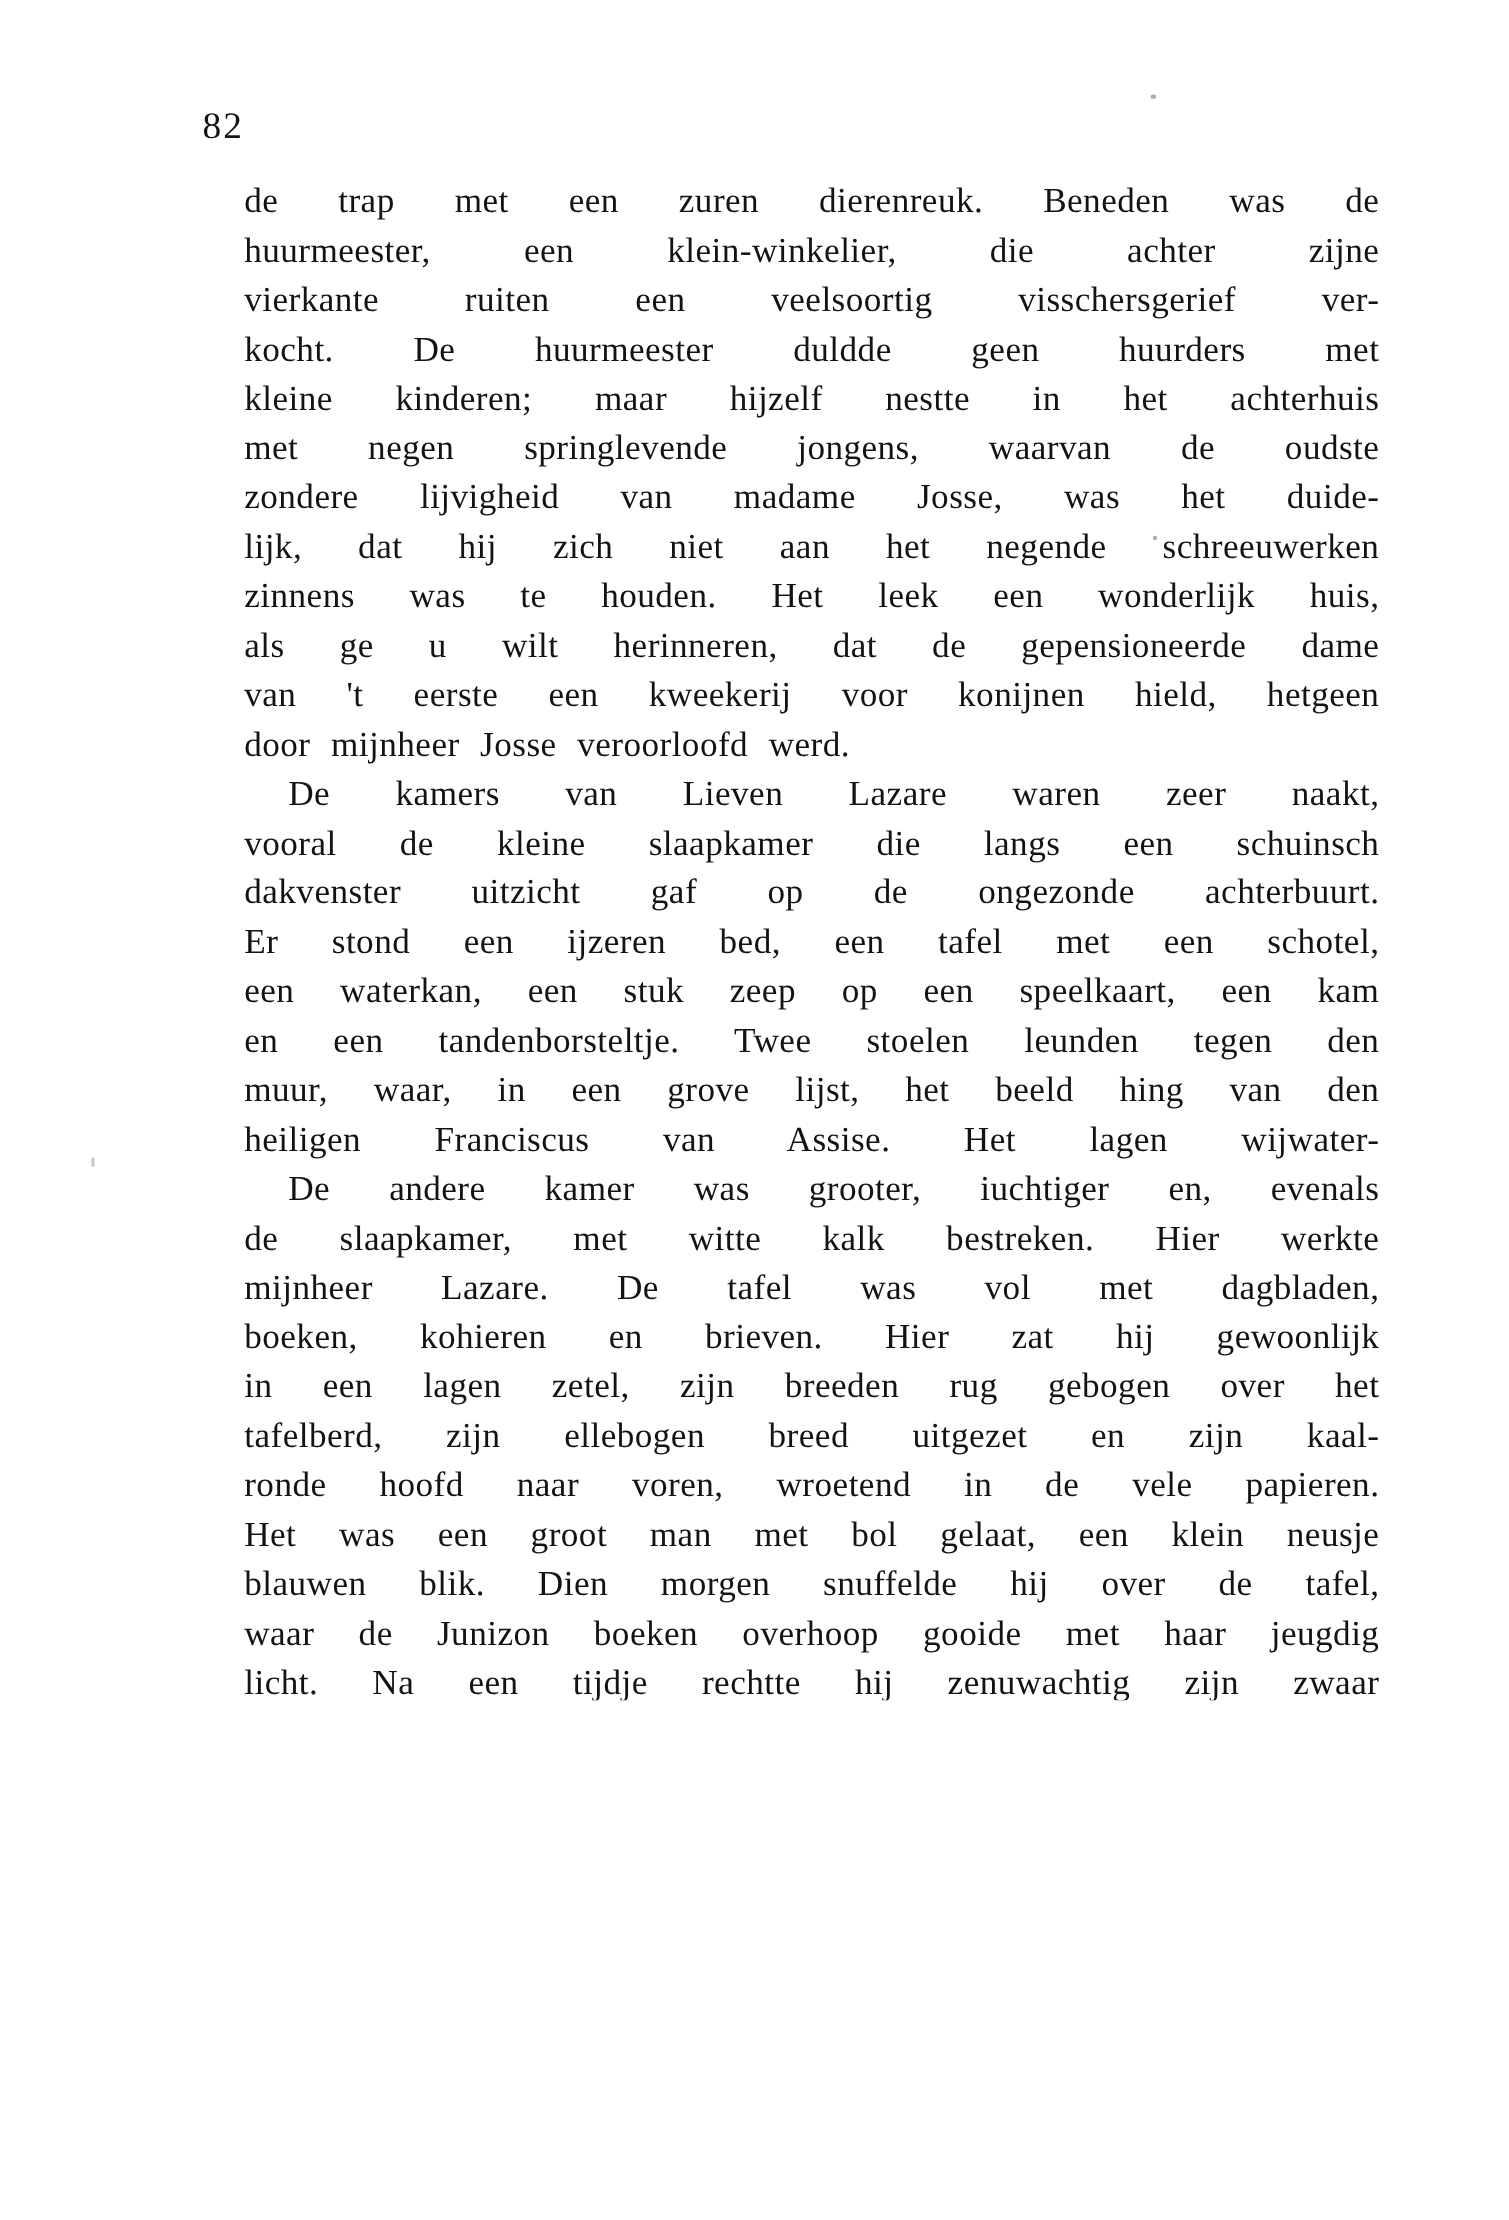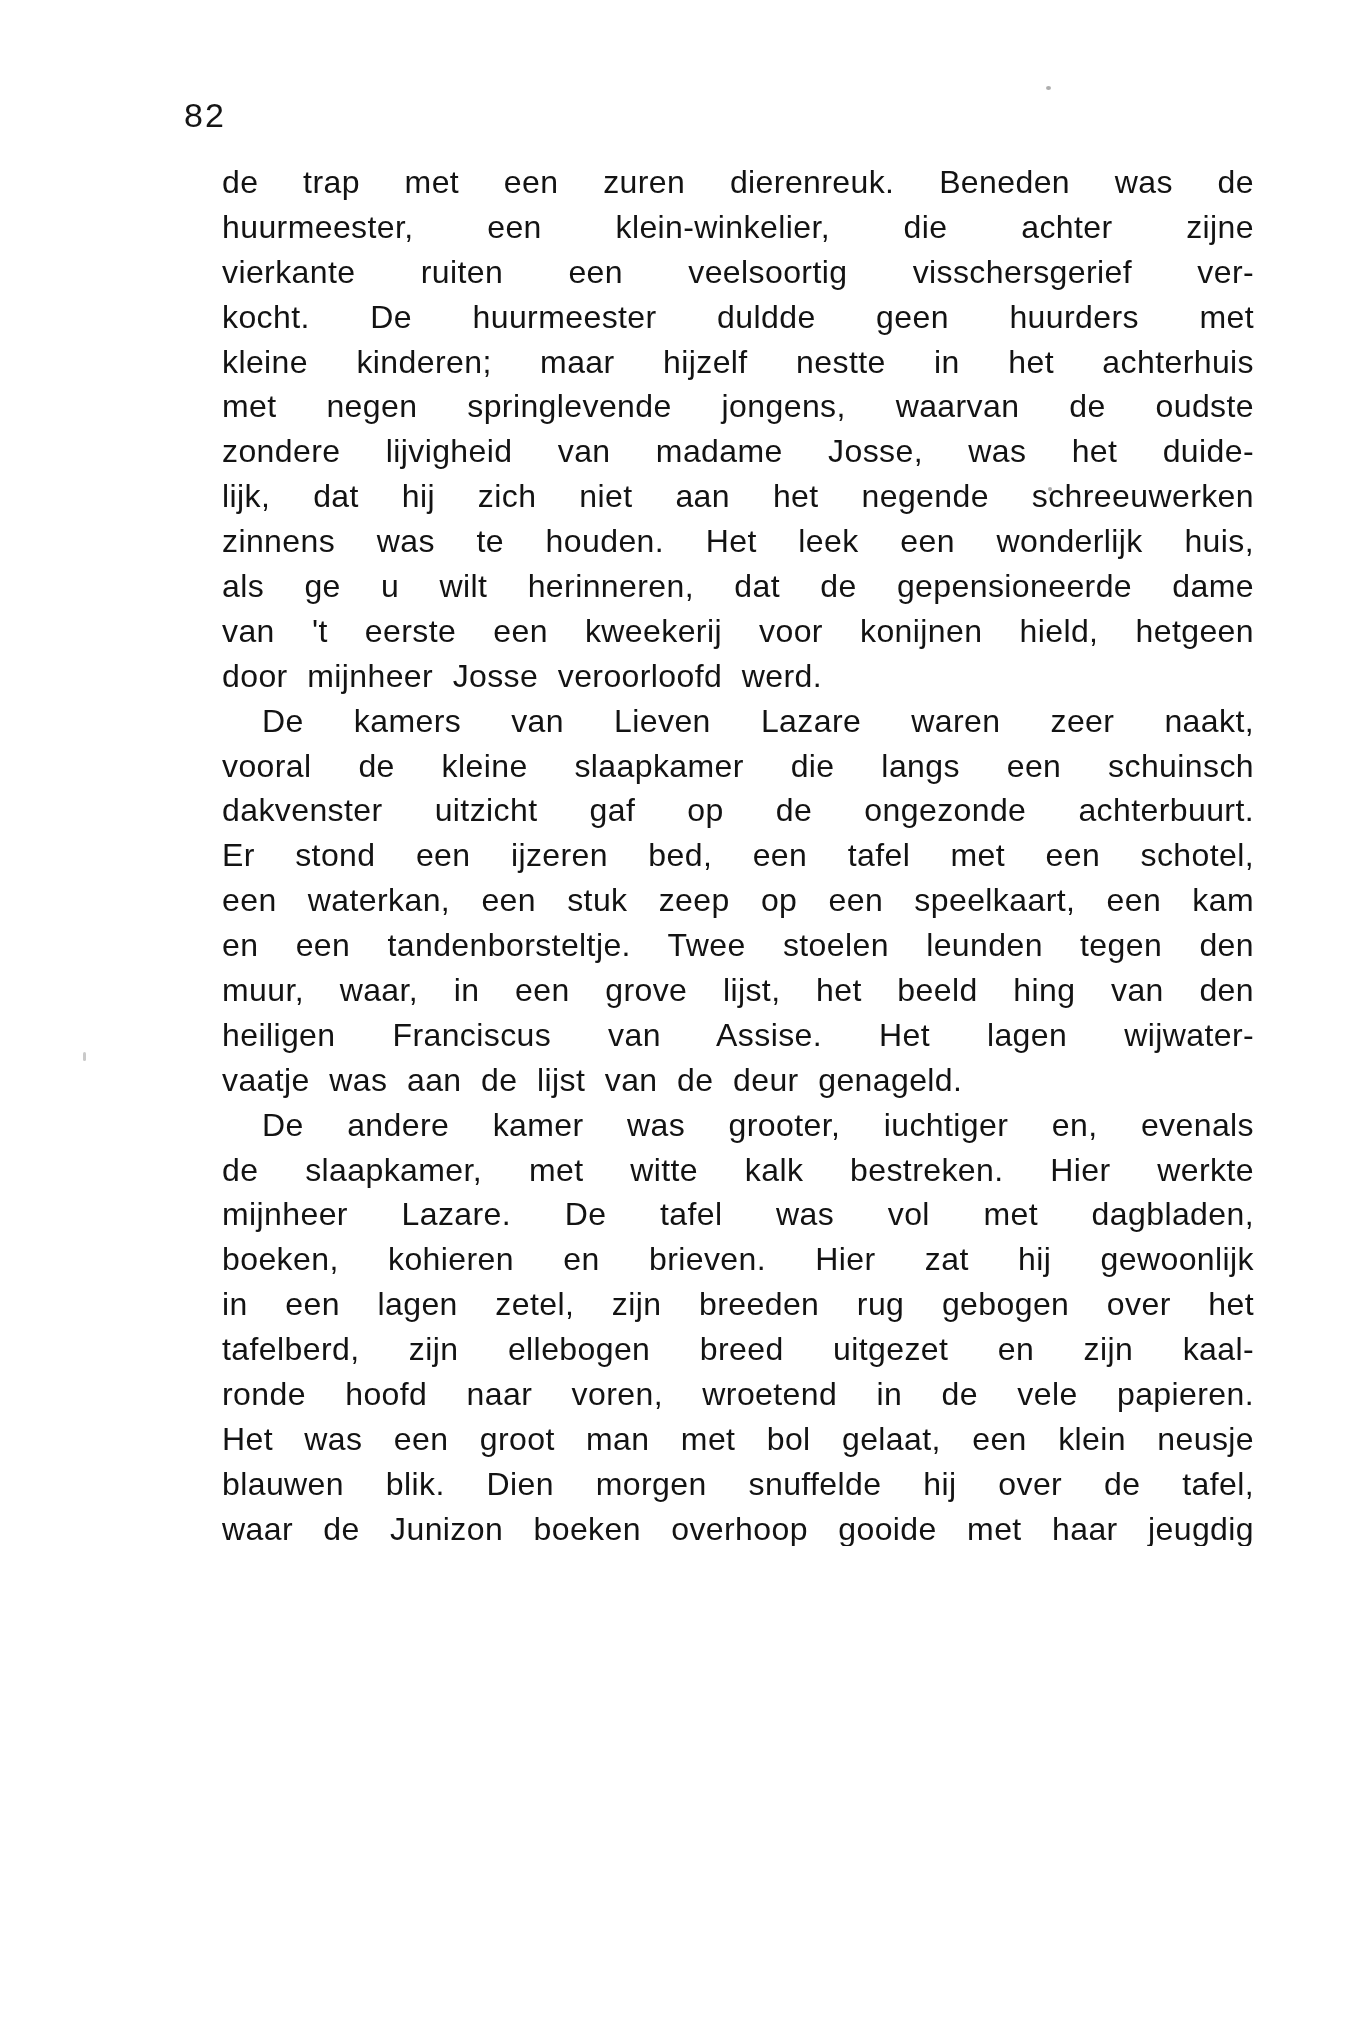--- a/index.html
+++ b/index.html
@@ -6,21 +6,21 @@
     margin: 0;
     padding: 0;
     background: #ffffff;
   }
   .page {
     position: relative;
     width: 1372px;
     height: 1546px;
     background: #ffffff;
     overflow: hidden;
-    font-family: Liberation Sans, sans-serif;
+    font-family: Liberation Serif, serif;
     color: #111111;
   }
   .page-number {
     position: absolute;
     left: 184px;
     top: 96px;
     font-size: 34px;
     letter-spacing: 2px;
     color: #151515;
   }
@@ -77,21 +77,20 @@
       <div class="line">van 't eerste een kweekerij voor konijnen hield, hetgeen</div>
       <div class="line last">door mijnheer Josse veroorloofd werd.</div>
       <div class="line indent">De kamers van Lieven Lazare waren zeer naakt,</div>
       <div class="line">vooral de kleine slaapkamer die langs een schuinsch</div>
       <div class="line">dakvenster uitzicht gaf op de ongezonde achterbuurt.</div>
       <div class="line">Er stond een ijzeren bed, een tafel met een schotel,</div>
       <div class="line">een waterkan, een stuk zeep op een speelkaart, een kam</div>
       <div class="line">en een tandenborsteltje. Twee stoelen leunden tegen den</div>
       <div class="line">muur, waar, in een grove lijst, het beeld hing van den</div>
       <div class="line">heiligen Franciscus van Assise. Het lagen wijwater-</div>
-      <div class="line last">vaatje was aan de lijst van de deur genageld.</div>
       <div class="line indent">De andere kamer was grooter, iuchtiger en, evenals</div>
       <div class="line">de slaapkamer, met witte kalk bestreken. Hier werkte</div>
       <div class="line">mijnheer Lazare. De tafel was vol met dagbladen,</div>
       <div class="line">boeken, kohieren en brieven. Hier zat hij gewoonlijk</div>
       <div class="line">in een lagen zetel, zijn breeden rug gebogen over het</div>
       <div class="line">tafelberd, zijn ellebogen breed uitgezet en zijn kaal-</div>
       <div class="line">ronde hoofd naar voren, wroetend in de vele papieren.</div>
       <div class="line">Het was een groot man met bol gelaat, een klein neusje</div>
       <div class="line">blauwen blik. Dien morgen snuffelde hij over de tafel,</div>
       <div class="line">waar de Junizon boeken overhoop gooide met haar jeugdig</div>

